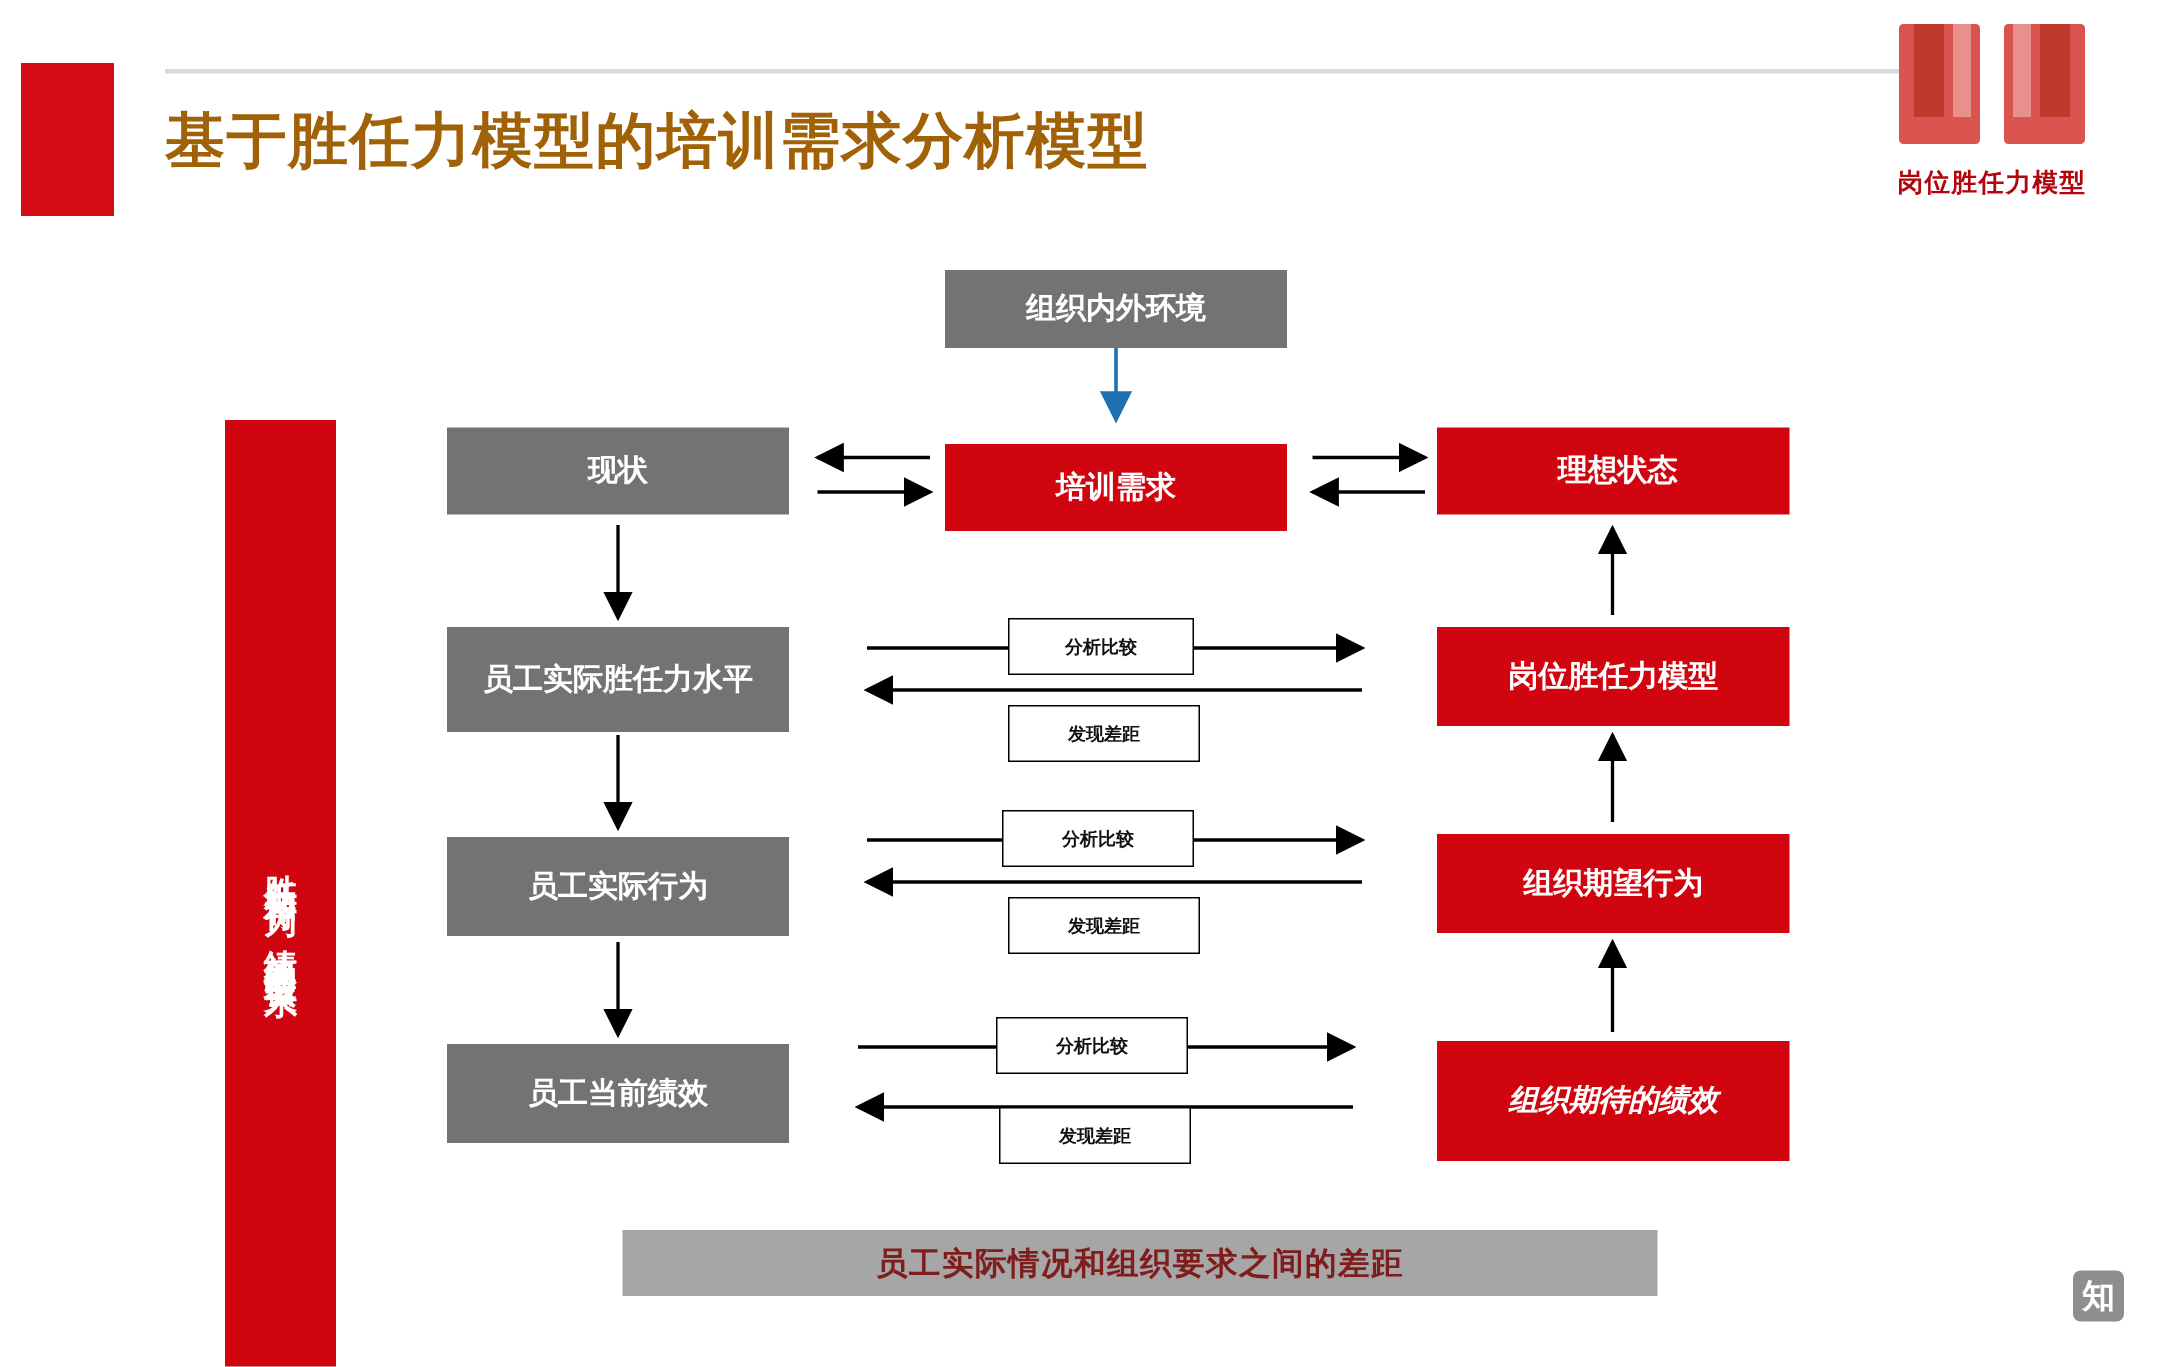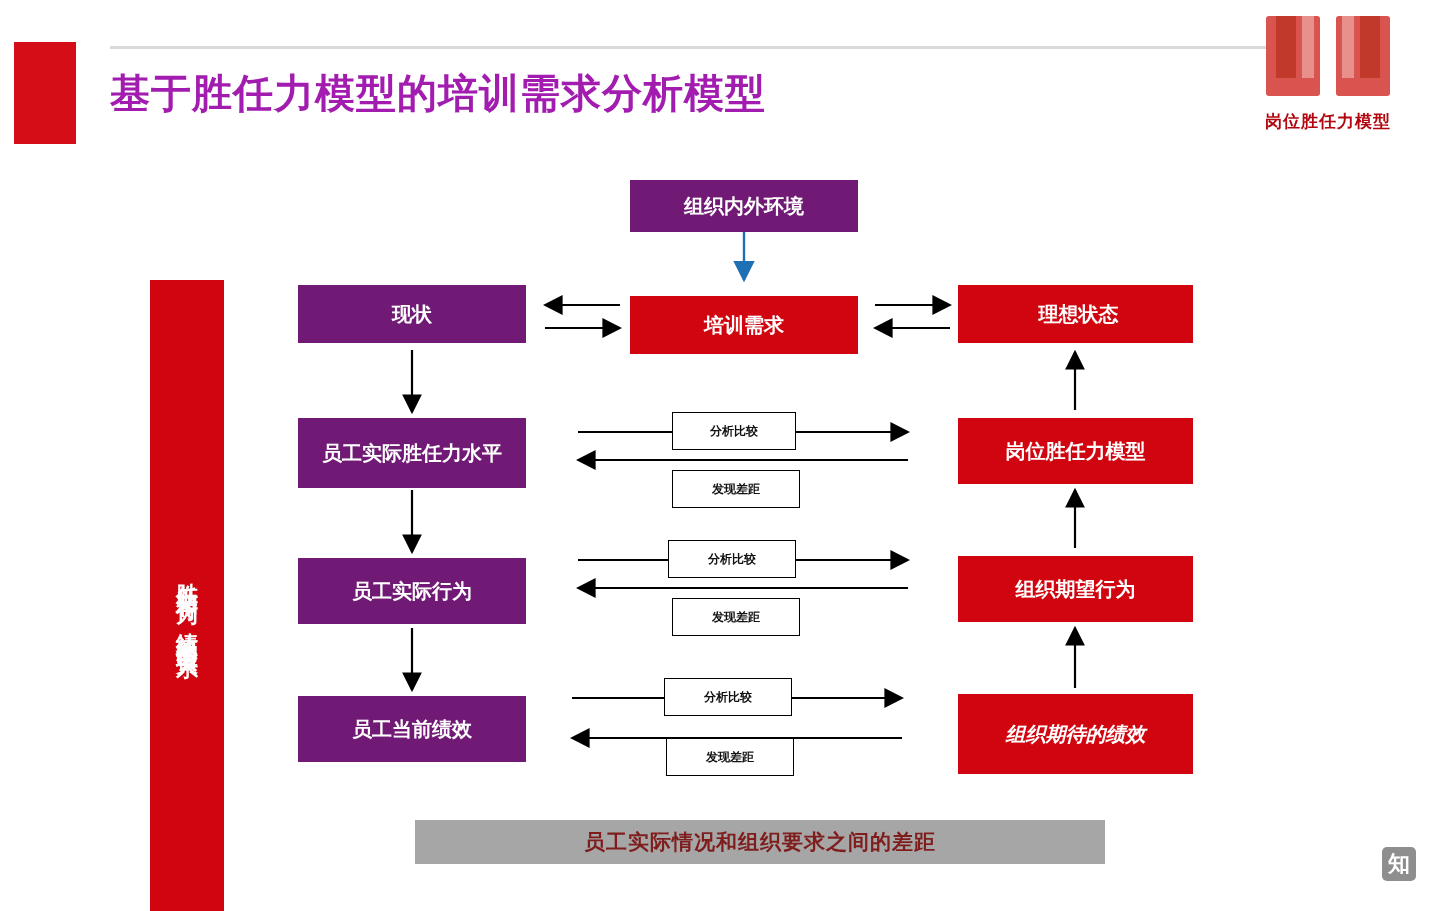--- a/index.html
+++ b/index.html
@@ -25,21 +25,21 @@
     position: absolute;
     left: 14px; top: 42px;
     width: 62px; height: 102px;
     background: #d40d17;
   }
   .header-title {
     position: absolute;
     left: 110px; top: 66px;
     font-size: 40px;
     font-weight: bold;
-    color: #a21caf;
+    color: #a16207;
     letter-spacing: 1px;
     white-space: nowrap;
   }
   .header-rule {
     position: absolute;
     left: 110px; top: 46px;
     width: 1160px; height: 3px;
     background: #d9d9d9;
   }
 
@@ -84,21 +84,21 @@
     display: flex;
     align-items: center;
     justify-content: center;
     text-align: center;
     font-weight: bold;
     color: #ffffff;
     font-size: 20px;
     line-height: 1.15;
     padding: 2px 6px;
   }
-  .node.gray { background: #701a75; }
+  .node.gray { background: #737373; }
   .node.red  { background: #d1050f; }
 
   .label-box {
     position: absolute;
     box-sizing: border-box;
     background: #ffffff;
     border: 1.5px solid #000000;
     display: flex;
     align-items: center;
     justify-content: center;

